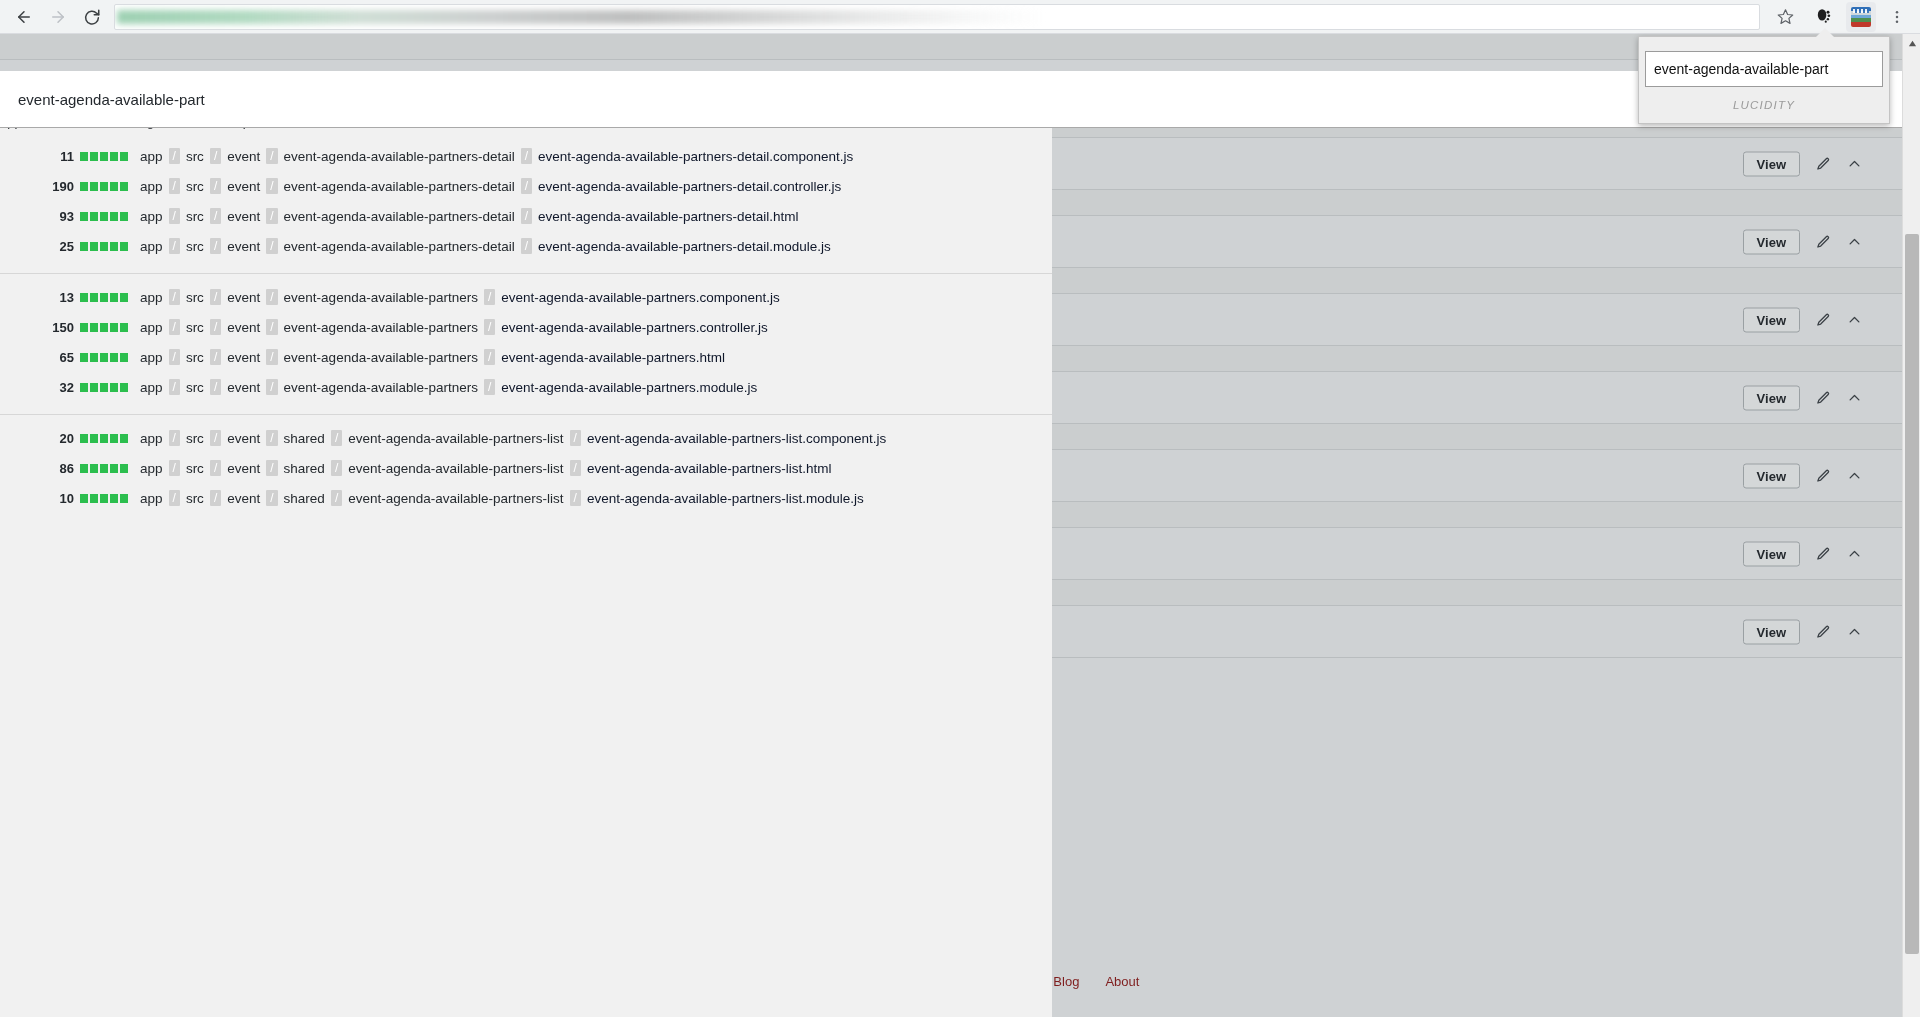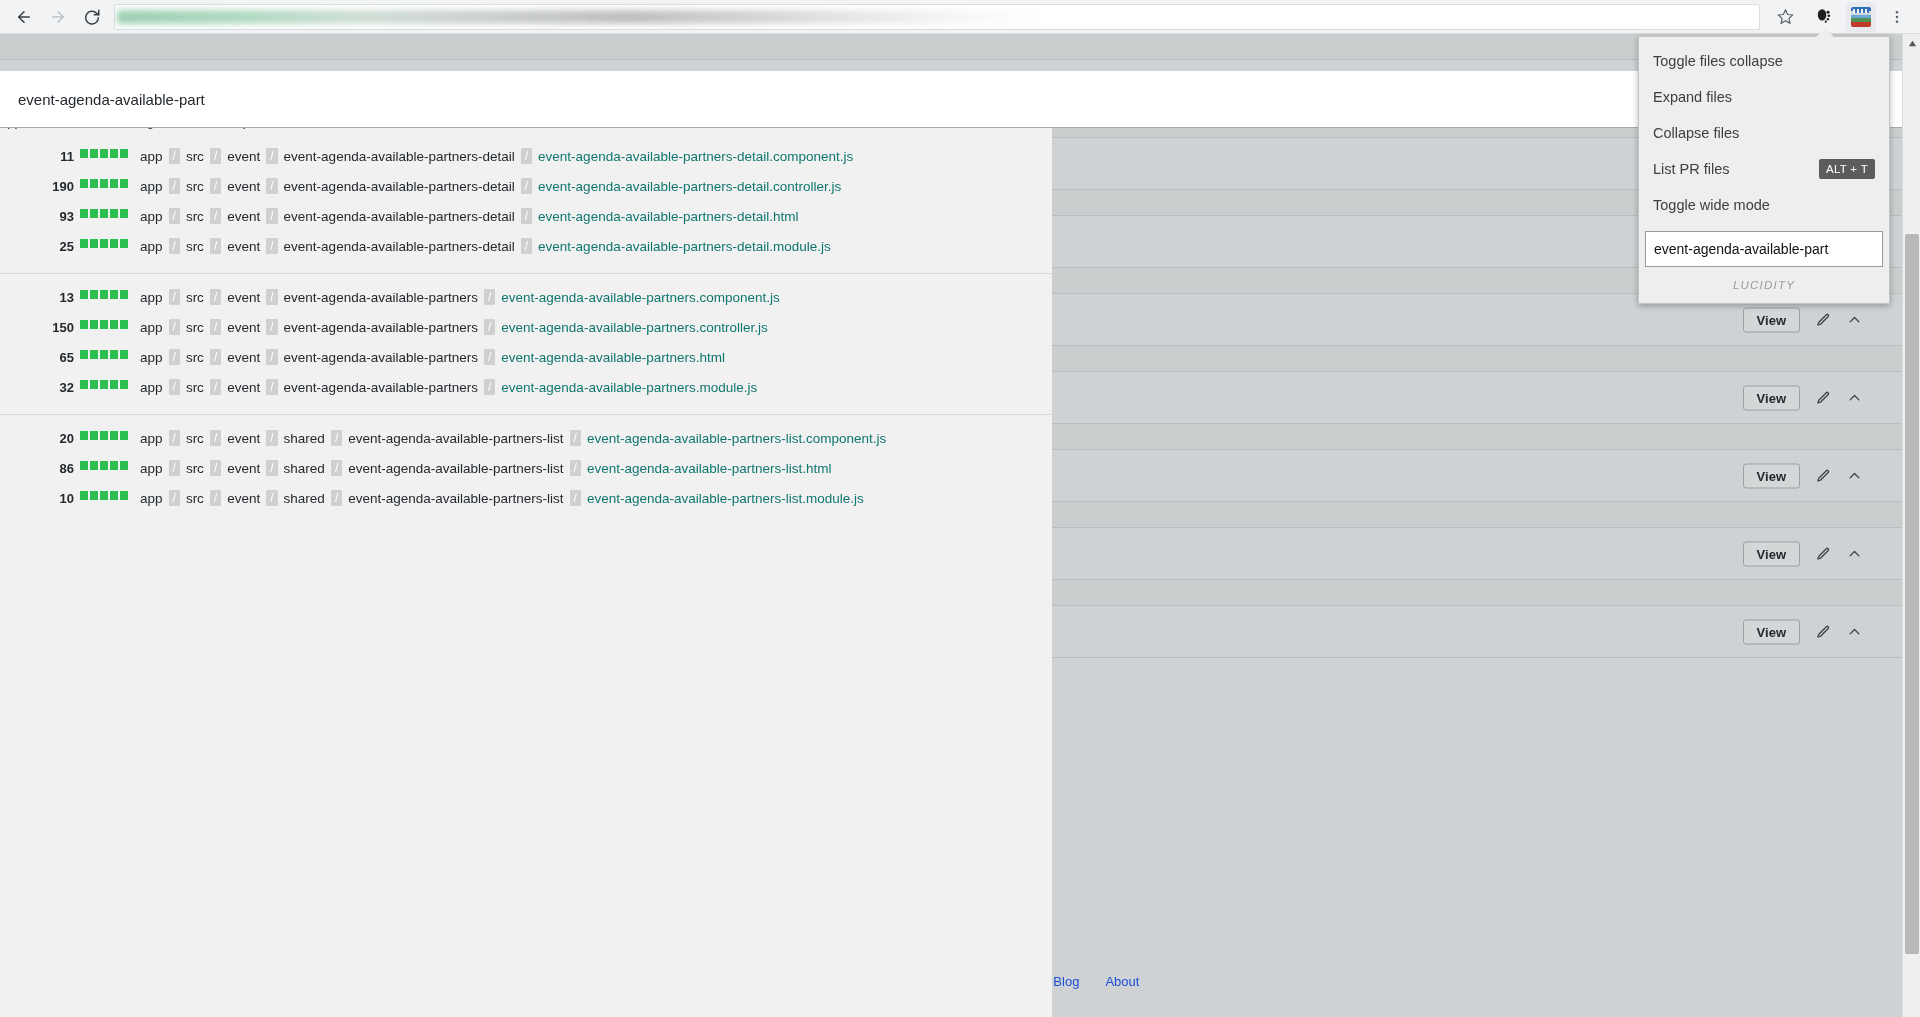--- a/index.html
+++ b/index.html
@@ -101,21 +101,21 @@
     padding: 5px 13px;
     line-height: 1;
   }
   .icon-btn { color: #3b4146; display:flex; align-items:center; justify-content:center;}
   .footer-links {
     position: absolute; left: 0; right: 18px;
     top: 940px;
     display: flex; justify-content: center; gap: 26px;
     font-size: 13px;
   }
-  .footer-links a { color: #1d4ed8; text-decoration: none; }
+  .footer-links a { color: #7f1d1d; text-decoration: none; }
 
   
   .pg-scrollbar {
     position: absolute; top: 0; right: 0; width: 18px; height: 983px;
     background: #efefef; border-left: 1px solid #dcdcdc;
   }
   .pg-scrollbar .arrow-up {
     width: 18px; height: 18px; display:flex; align-items:center; justify-content:center; color:#555;
   }
   .pg-scrollbar .thumb {
@@ -166,39 +166,39 @@
   .file-group:last-of-type { border-bottom: 0; }
   .file-row {
     display: flex; align-items: center;
     height: 30px;
     font-size: 13.5px;
     color: #24292e;
     white-space: nowrap;
   }
   .stat {
     width: 140px;
-    display: flex; justify-content: flex-end;
+    display: flex; align-items: center; justify-content: flex-end;
     gap: 6px;
     padding-right: 12px;
     flex: none;
   }
   .stat .count { font-weight: bold; font-size: 13px; color: #24292e; }
   .blocks { display: flex; gap: 2px; }
   .blocks i { display:block; width: 8px; height: 9px; background: #2cbe4e; }
   .path { display: flex; align-items: center; gap: 6px; }
   .seg { color: #24292e; }
   .sep {
     background: #d0d0d0;
     color: #ffffff;
     font-size: 12px;
     padding: 1px 4px;
     line-height: 14px;
     border-radius: 1px;
   }
-  .fname { color: #0f766e; }
+  .fname { color: #0f172a; }
 
   
   .popup {
     position: absolute;
     top: 36px; right: 30px;
     width: 252px;
     background: #eeeeee;
     border: 1px solid #c4c4c4;
     box-shadow: 0 2px 6px rgba(0,0,0,0.28);
     z-index: 50;
@@ -715,37 +715,19 @@
               <span class="seg">event-agenda-available-partners-list</span>
               <span class="sep">/</span>
               <span class="fname">event-agenda-available-partners-list.module.js</span>
             </div>
           </div>
         </div>
       </div>
   </div>
 
   <div class="popup">
-    <div id="popup-items">
-        <div class="popup-item">
-          <span>Toggle files collapse</span>
-        </div>
-        <div class="popup-item">
-          <span>Expand files</span>
-        </div>
-        <div class="popup-item">
-          <span>Collapse files</span>
-        </div>
-        <div class="popup-item">
-          <span>List PR files</span>
-          <span class="kbd" style="background: rgb(92, 92, 92);">ALT + T</span>
-        </div>
-        <div class="popup-item">
-          <span>Toggle wide mode</span>
-        </div>
-      </div>
     <div class="popup-input-wrap">
       <input class="popup-input" type="text" value="event-agenda-available-part" style="">
     </div>
     <div class="popup-brand">LUCIDITY</div>
   </div>
 
 </div>
 
 </body></html>

